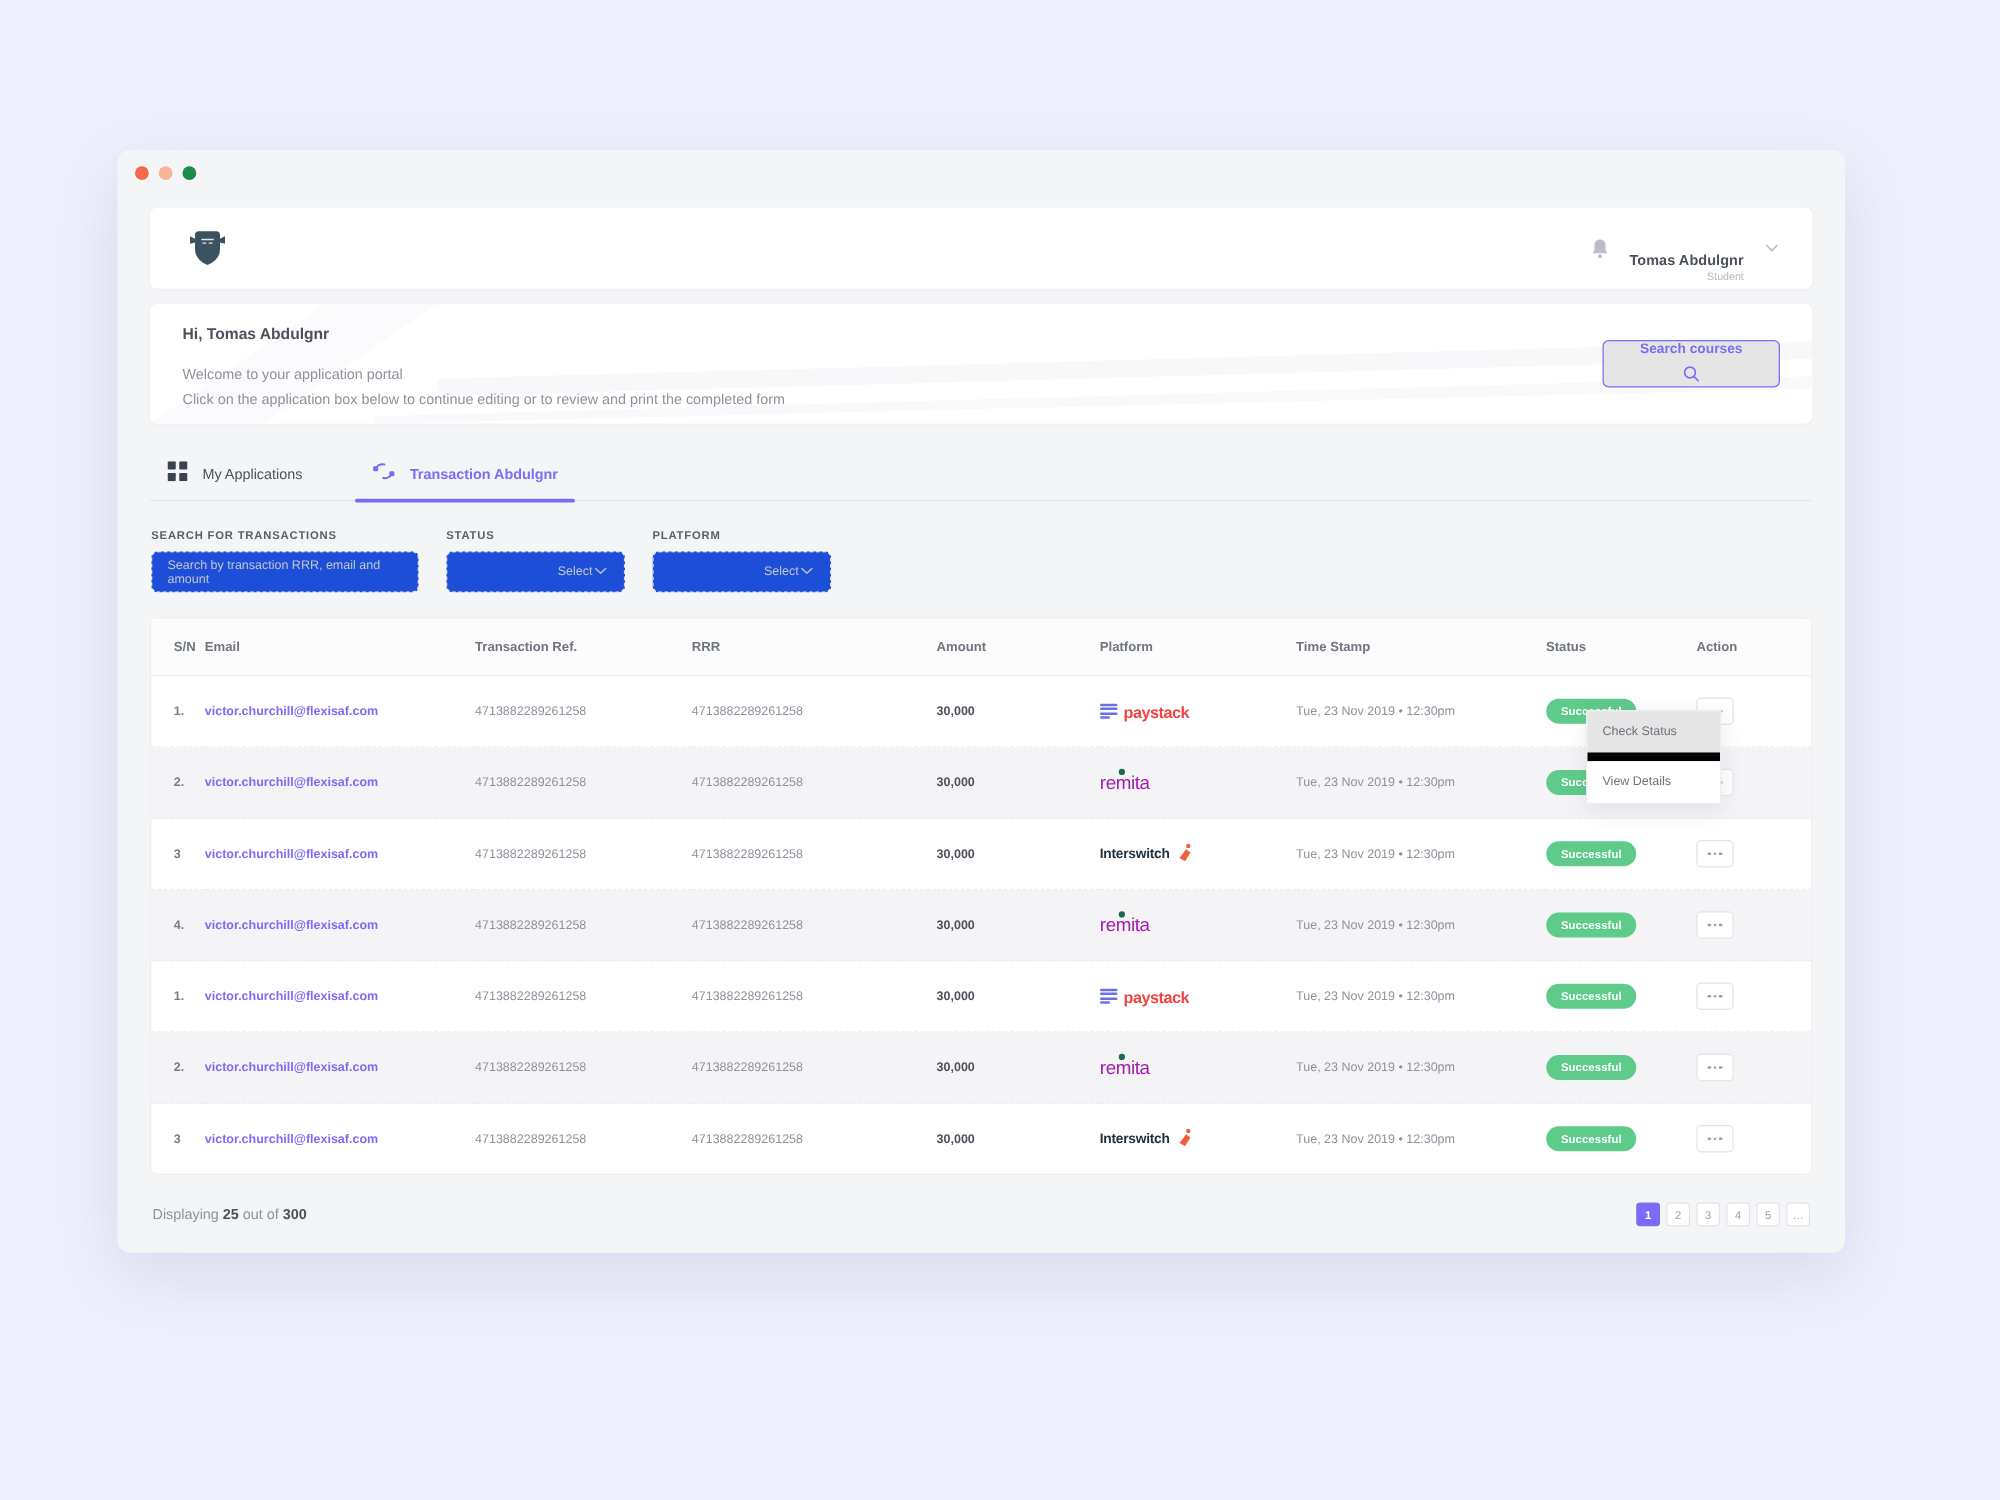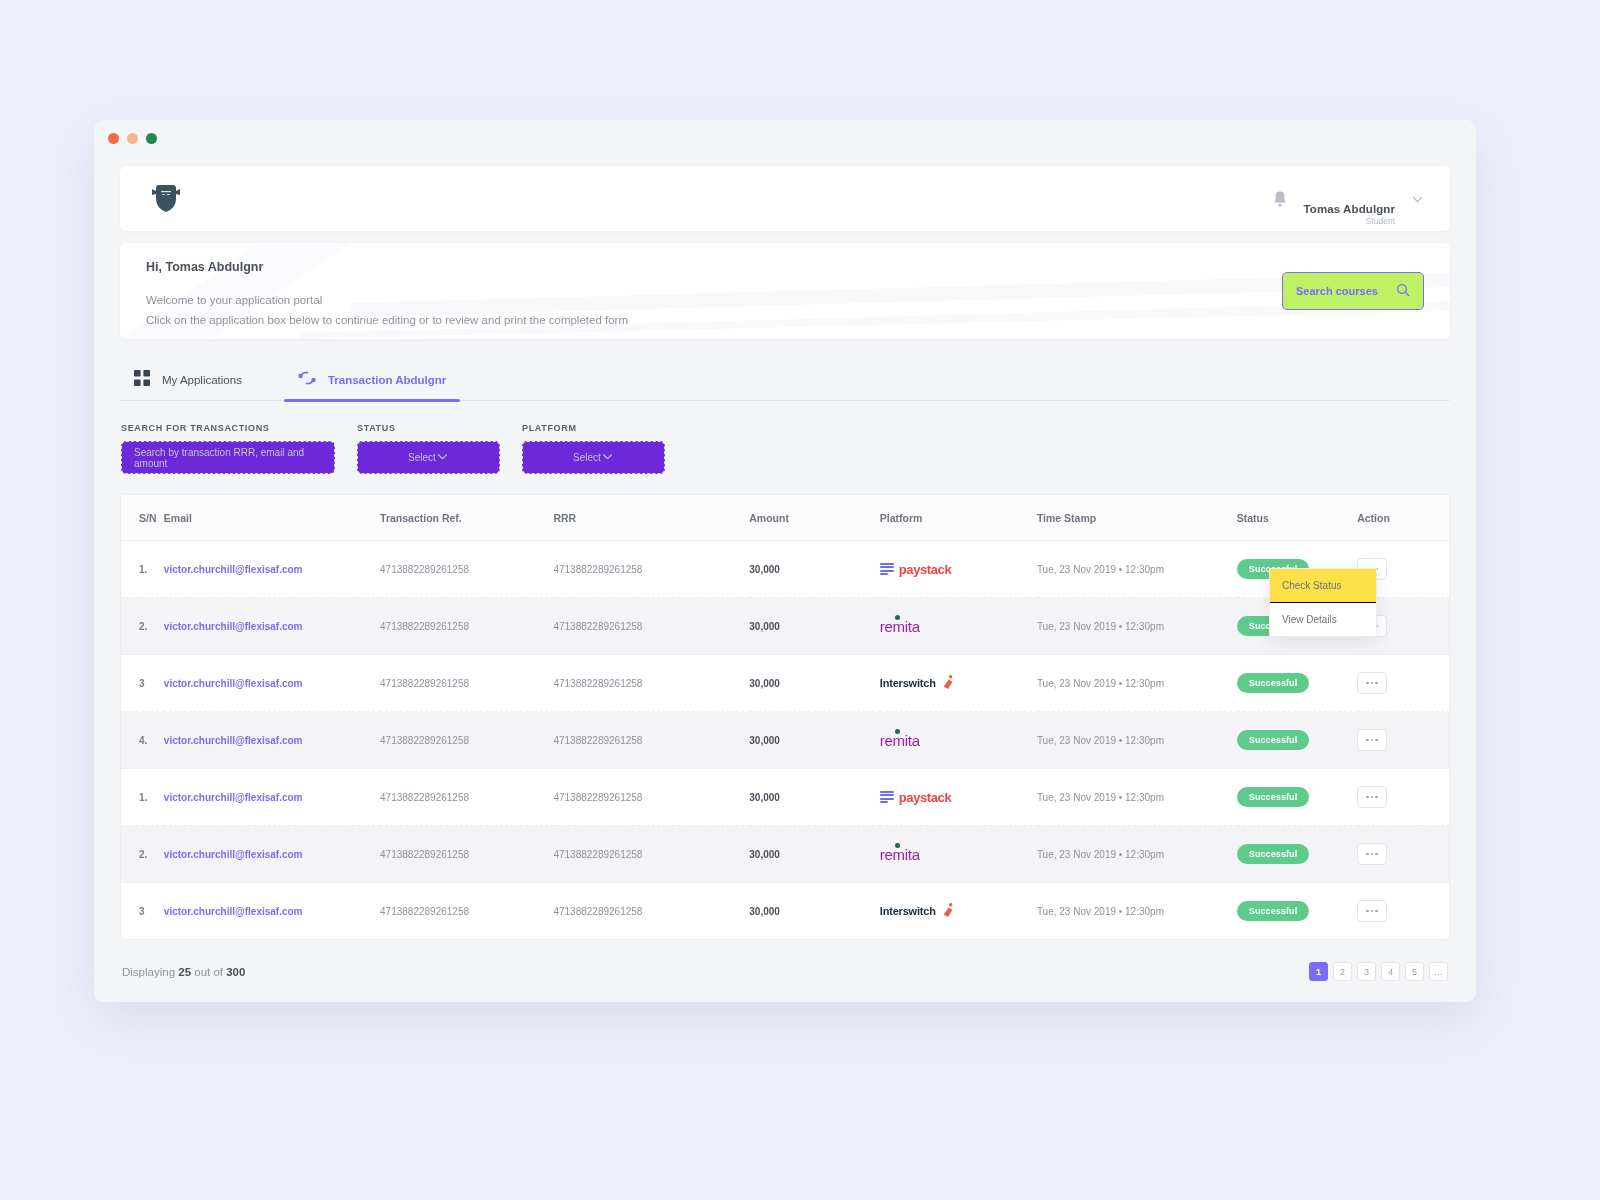--- a/index.html
+++ b/index.html
@@ -85,24 +85,25 @@
   .wtext {
     font-size: 11.5px; color: #8d929c; margin-top: 17px; line-height: 1.72;
     position: relative; z-index: 2;
   }
   .search-courses {
     position: absolute;
     right: 26px; top: 29px;
     width: 142px; height: 38px;
     border: 1.2px solid #7b6cf6;
     border-radius: 5px;
-    background: #bef264;
+    background: #e5e5e5;
     display: flex; align-items: center; justify-content: space-between;
     padding: 0 13px;
     z-index: 3;
+    flex-direction: column;
   }
   .search-courses span {
     font-size: 11px; font-weight: bold; color: #7b6cf6;
   }
 
   
   .tabs {
     margin-top: 20px;
     display: flex;
     align-items: center;
@@ -133,22 +134,22 @@
   }
   .fgroup { display: flex; flex-direction: column; }
   .flabel {
     font-size: 9px; font-weight: bold; color: #595f69;
     letter-spacing: .65px; margin-bottom: 8px;
   }
   .finput {
     height: 33px;
     border: 1px dashed #dcdee4;
     border-radius: 5px;
-    background: #6d28d9;
-    display: flex; align-items: center; justify-content: center;
+    background: #1d4ed8;
+    display: flex; align-items: center; justify-content: flex-end;
     padding: 0 12px;
     font-size: 10px; color: #c1c5cd;
   }
   .finput.wide { width: 214px; }
   .finput.sel { width: 143px; }
   .fgroup.g2 { margin-left: 12px; }
   .fgroup.g3 { margin-left: 12px; }
 
   
   .table-card {
@@ -237,23 +238,23 @@
     width: 108px;
     background: #fff;
     border: 1px solid #ececf1;
     box-shadow: 0 5px 16px rgba(80,80,120,.12);
     z-index: 40;
   }
   .menu-item {
     padding: 11px 12px;
     font-size: 10px;
     color: #6d727c;
-    border-bottom: 1px solid #000000;
+    border-bottom: 7px solid #000000;
     cursor: pointer;
-    background: #fde047;
+    background: #e5e5e5;
   }
   .menu-item:last-child { border-bottom: none; background: #fff; }
 
   
   .footer {
     margin-top: 22px;
     display: flex;
     align-items: center;
     justify-content: space-between;
     padding: 0 2px;

